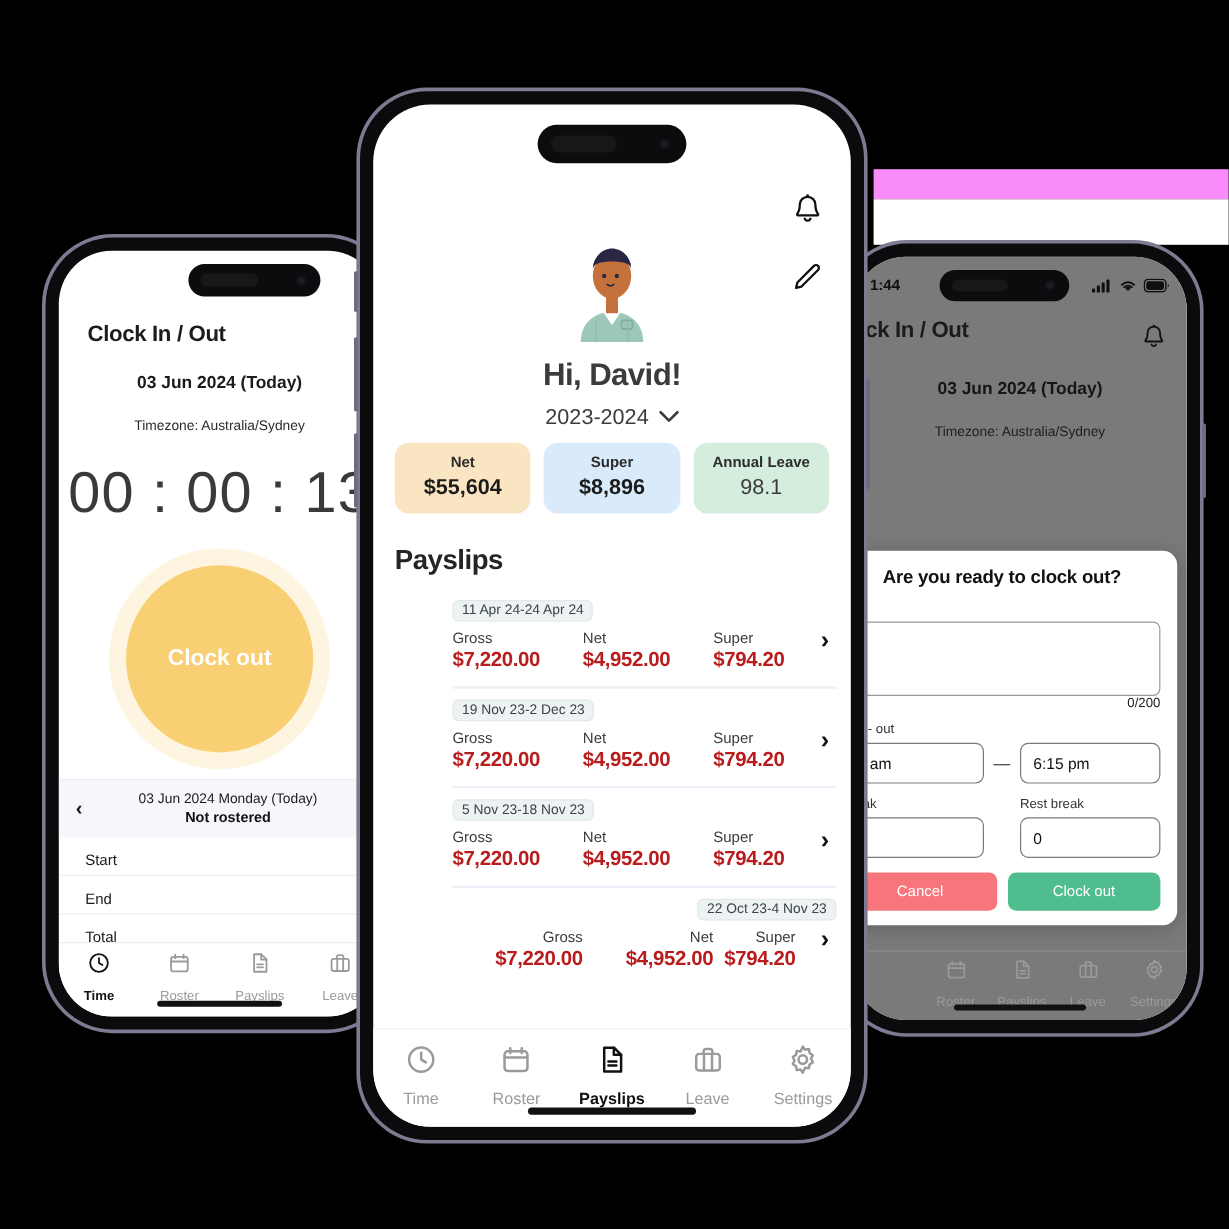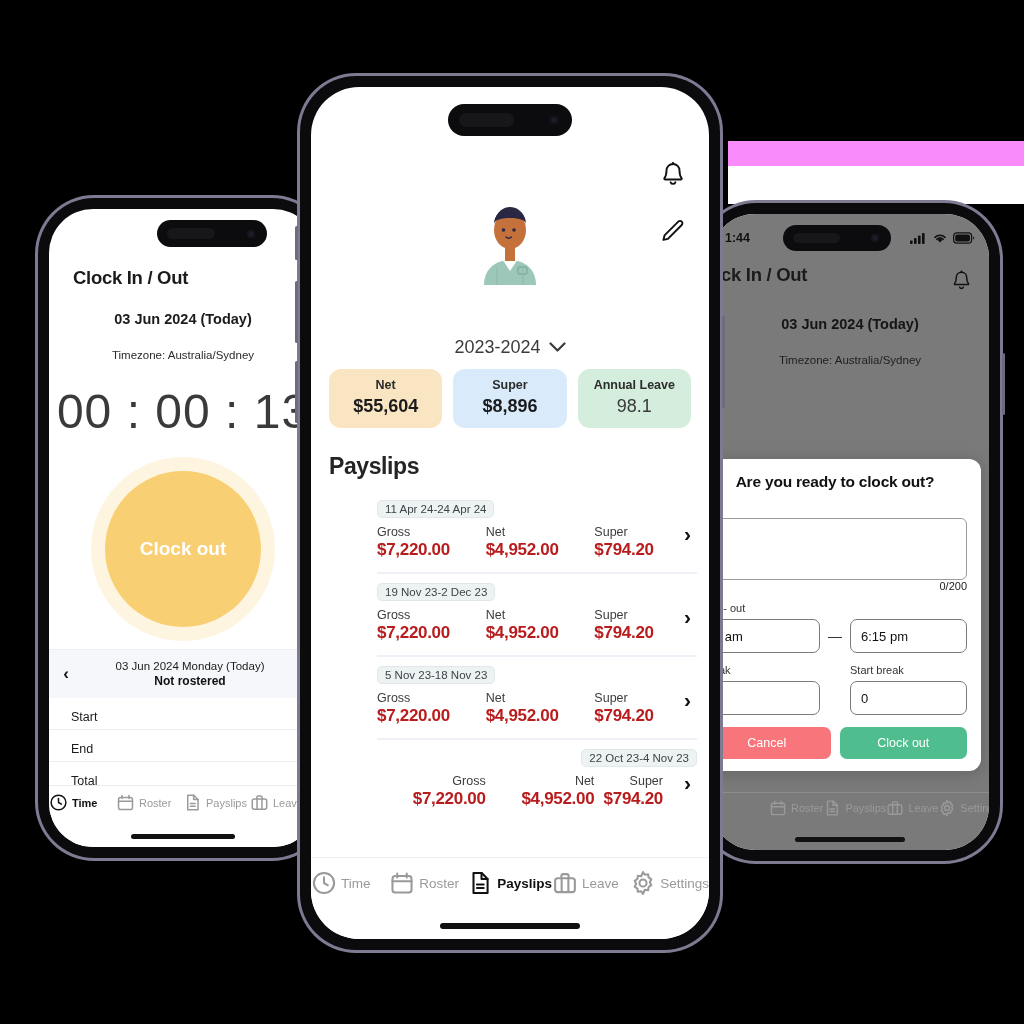--- a/index.html
+++ b/index.html
@@ -132,21 +132,21 @@
   .c-cols { display: flex; margin-top: 7px; padding-right: 34px; }
   .c-col { width: 38%; }
   .c-col:nth-child(3) { width: 24%; }
   .c-col .k { font-size: 12.5px; color: #3c3c3c; }
   .c-col .v { font-size: 17px; font-weight: 700; color: #b91c1c; margin-top: 1px; letter-spacing: -0.3px; }
   .c-arrow { position: absolute; right: 6px; top: 50%; transform: translateY(-40%); font-size: 21px; color: #111; font-weight: 600; }
   .c-nav { position: absolute; left: 0; right: 0; bottom: 0; height: 82px; background: #fff;
            border-top: 1px solid #f0f0f0; display: flex; align-items: flex-start; padding-top: 12px; }
 
   
-  .tab { flex: 1; display: flex; flex-direction: row; align-items: center; gap: 4px; cursor: pointer; }
+  .tab { flex: 1; display: flex; flex-direction: column; align-items: center; gap: 12px; cursor: pointer; }
   .tab .lbl { font-size: 11px; color: #9a9a9a; }
   .tab.active .lbl { color: #111; font-weight: 700; }
   .tab.big .lbl { font-size: 13.5px; }
   .tab svg { display: block; }
 </style>
 </head>
 <body>
 
 <div id="stage">
 
@@ -205,21 +205,21 @@
         <div class="modal-count">0/200</div>
         <div class="modal-label">k in - out</div>
         <div class="modal-grid">
           <div class="modal-field">5 am</div>
           <div class="modal-dash">—</div>
           <div class="modal-field">6:15 pm</div>
         </div>
         <div class="modal-grid" style="margin-top:9px">
           <div class="modal-sublabel" style="flex:1">break</div>
           <div class="modal-dash" style="visibility:hidden">—</div>
-          <div class="modal-sublabel" style="flex:1">Start break</div>
+          <div class="modal-sublabel" style="flex:1">Rest break</div>
         </div>
         <div class="modal-grid" style="margin-top:3px">
           <div class="modal-field"></div>
           <div class="modal-dash" style="visibility:hidden">—</div>
           <div class="modal-field">0</div>
         </div>
         <div class="modal-btns">
           <button class="mbtn" id="btn-cancel" style="background: rgb(248, 117, 123);">Cancel</button>
           <button class="mbtn" id="btn-clockout" style="background: rgb(79, 189, 142);">Clock out</button>
         </div>
@@ -373,20 +373,21 @@
           <path d="M30 30c0-10 7-16 16-16s16 6 16 16c0-5-6-7-16-7s-16 2-16 7z" fill="#2A2744"></path>
           <path d="M30 28c2-12 10-16 16-16s14 4 16 15c-3-7-9-9-16-9s-13 3-16 10z" fill="#2A2744"></path>
           <circle cx="39.5" cy="35" r="1.8" fill="#2A2744"></circle>
           <circle cx="50" cy="35" r="1.8" fill="#2A2744"></circle>
           <path d="M42 42c1.5 1.6 4 1.6 5.5 0" stroke="#2A2744" stroke-width="1.4" fill="none" stroke-linecap="round"></path>
           <rect x="54" y="72" width="9" height="7" rx="1.5" fill="none" stroke="#7FAD9D" stroke-width="1.4"></rect>
           <path d="M33 72v18M59 72v18" stroke="#8FBCAC" stroke-width="1.2"></path>
         </svg>
       </div>
 
+      <div class="c-greet">Hi, David!</div>
       <div class="c-year">
         <span>2023-2024</span>
         <svg width="17" height="11" viewBox="0 0 17 11">
             <path d="M1.5 1.5 L8.5 8.5 L15.5 1.5" stroke="#3b3b3b" stroke-width="2.2" fill="none" stroke-linecap="round" stroke-linejoin="round"></path>
           </svg>
       </div>
 
       <div class="c-cards" id="center-cards">
           <div class="c-card" style="background:#FAE5C3">
             <div class="k">Net</div>

